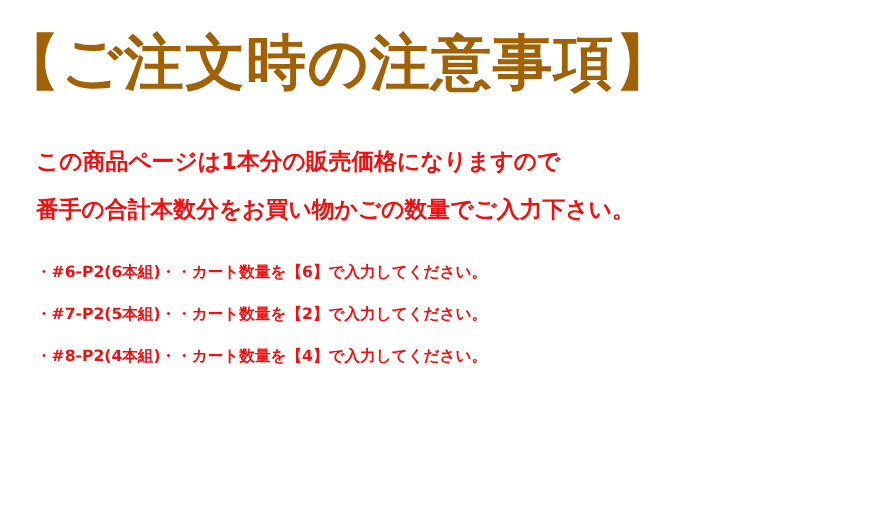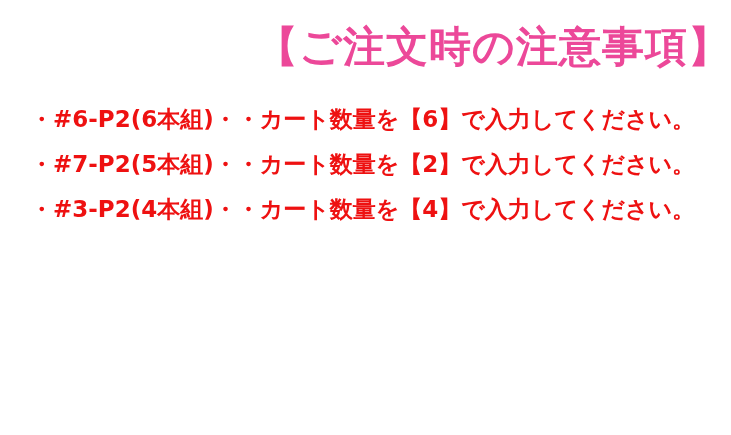--- a/index.html
+++ b/index.html
@@ -15,25 +15,25 @@
   }
   .notice-card {
     position: relative;
     width: 731px;
     height: 435px;
     box-sizing: border-box;
     background: #ffffff;
     color: #ee1111;
   }
   .notice-title {
-    text-align: right;
-    font-size: 42px;
+    text-align: left;
+    font-size: 50px;
     font-weight: bold;
     letter-spacing: 1px;
-    color: #ec4899;
+    color: #a16207;
     margin: 22px 0 0 0;
     line-height: 1.2;
     white-space: nowrap;
   }
   .notice-body {
     margin-top: 44px;
     padding-left: 30px;
   }
   .lead-line {
     font-size: 19px;
@@ -44,38 +44,42 @@
     white-space: nowrap;
   }
   .lead-line:last-child {
     margin-bottom: 0;
   }
   .bullet-list {
     margin-top: 36px;
     padding-left: 30px;
   }
   .bullet-line {
-    font-size: 23px;
+    font-size: 13px;
     font-weight: bold;
     color: #ee1111;
     line-height: 1.0;
     margin-bottom: 22px;
     white-space: nowrap;
   }
   .bullet-line:last-child {
     margin-bottom: 0;
   }
 </style>
 </head>
 <body>
 
 <div class="notice-card">
 
   <div class="notice-title">【ご注文時の注意事項】</div>
 
+  <div class="notice-body">
+    <div class="lead-line">この商品ページは1本分の販売価格になりますので</div>
+    <div class="lead-line">番手の合計本数分をお買い物かごの数量でご入力下さい。</div>
+  </div>
 
   <div class="bullet-list">
     <div class="bullet-line">・#6-P2(6本組)・・カート数量を【6】で入力してください。</div>
     <div class="bullet-line">・#7-P2(5本組)・・カート数量を【2】で入力してください。</div>
-    <div class="bullet-line">・#3-P2(4本組)・・カート数量を【4】で入力してください。</div>
+    <div class="bullet-line">・#8-P2(4本組)・・カート数量を【4】で入力してください。</div>
   </div>
 
 </div>
 
 </body></html>

